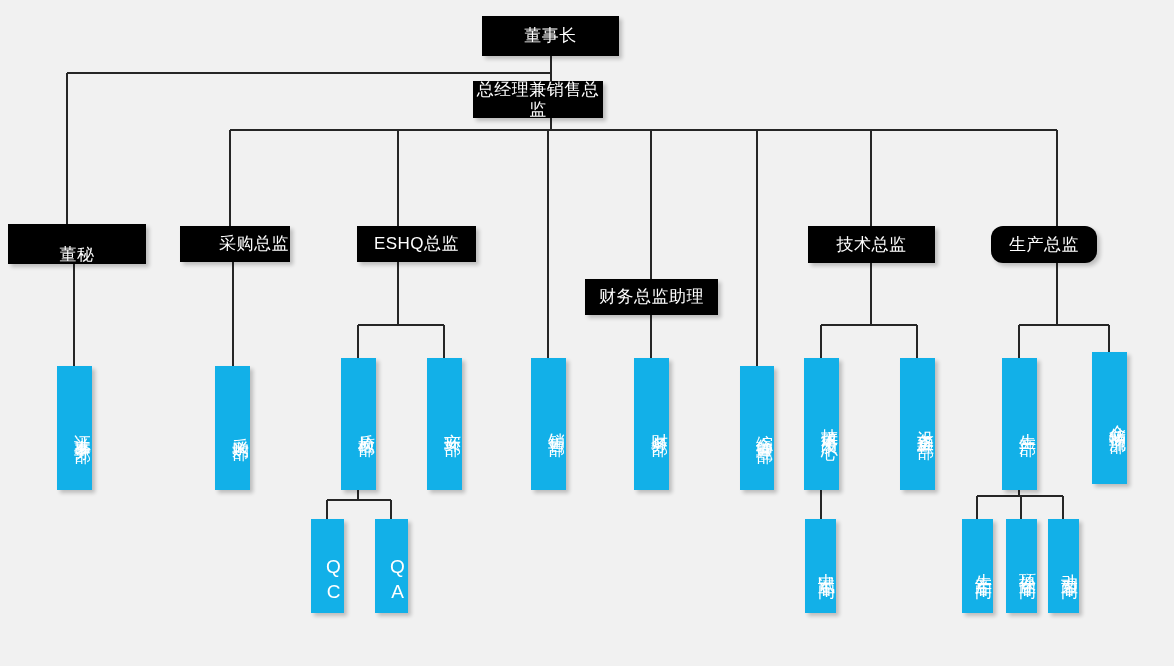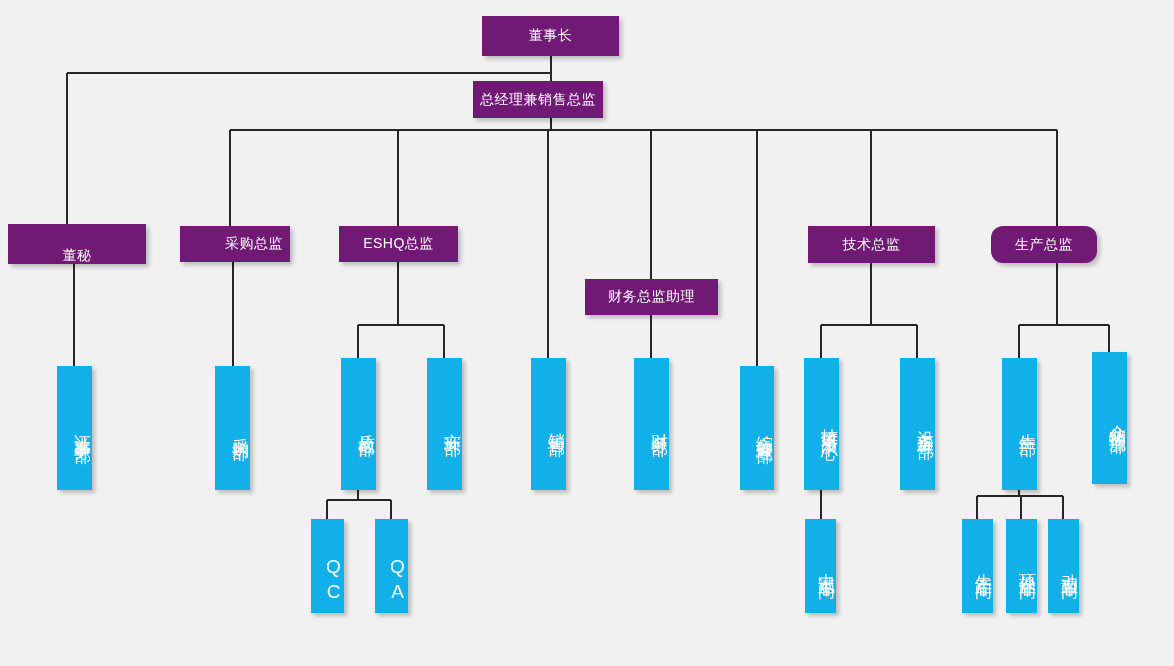--- a/index.html
+++ b/index.html
@@ -33,22 +33,22 @@
     display: flex;
     align-items: center;
     justify-content: center;
     color: #ffffff;
     text-align: center;
     box-shadow: 3px 3px 4px rgba(0,0,0,0.22);
     line-height: 1.12;
     user-select: none;
   }
   .node.dark {
-    background: #701a75;
-    font-size: 14px;
+    background: #000000;
+    font-size: 17px;
     letter-spacing: 0.5px;
   }
   .node.light {
     background: #12b0e8;
     font-size: 17px;
   }
   .node.vertical {
     writing-mode: vertical-rl;
     text-orientation: upright;
     letter-spacing: 3px;
@@ -115,21 +115,21 @@
       </div>
       <div class="node dark" style="left: 473px; top: 81px; width: 130px; height: 37px;">
         <span>总经理兼销售总监</span>
       </div>
       <div class="node dark" style="left: 8px; top: 224px; width: 138px; height: 40px; align-items: flex-end;">
         <span>董秘</span>
       </div>
       <div class="node dark" style="left: 180px; top: 226px; width: 110px; height: 36px; padding-left: 38px;">
         <span>采购总监</span>
       </div>
-      <div class="node dark" style="left: 339px; top: 226px; width: 119px; height: 36px;">
+      <div class="node dark" style="left: 357px; top: 226px; width: 119px; height: 36px;">
         <span>ESHQ总监</span>
       </div>
       <div class="node dark" style="left: 585px; top: 279px; width: 133px; height: 36px; text-align: center;">
         <span>财务总监助理</span>
       </div>
       <div class="node dark" style="left: 808px; top: 226px; width: 127px; height: 37px;">
         <span>技术总监</span>
       </div>
       <div class="node dark" style="left: 991px; top: 226px; width: 106px; height: 37px; border-radius: 12px;">
         <span>生产总监</span>

